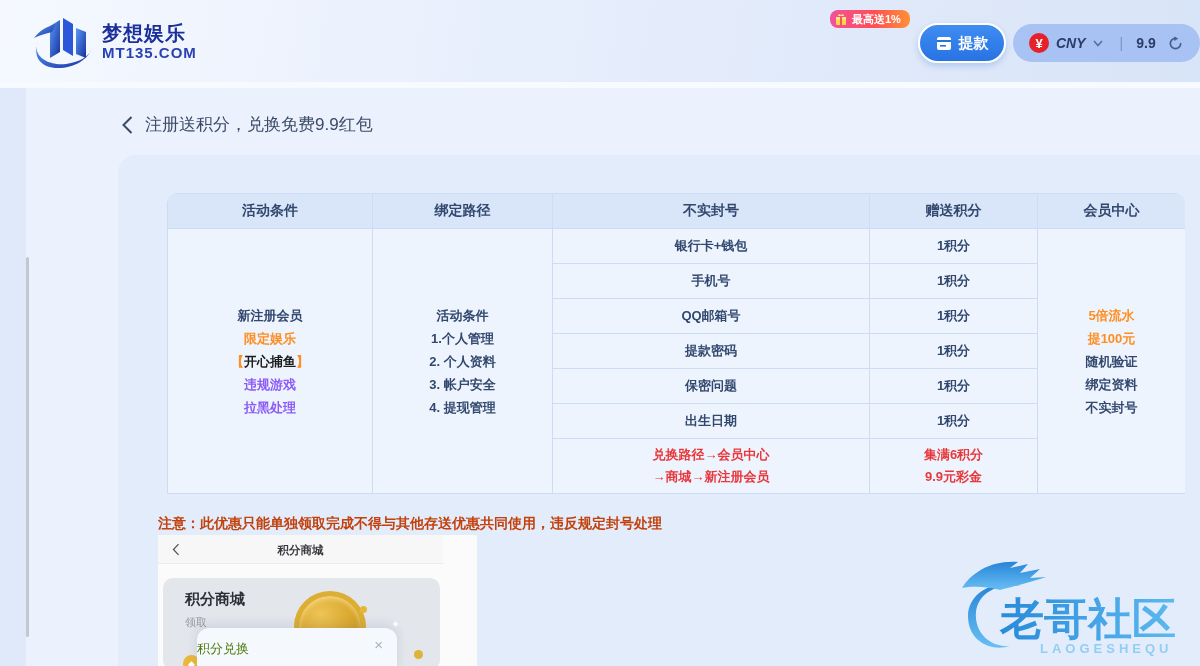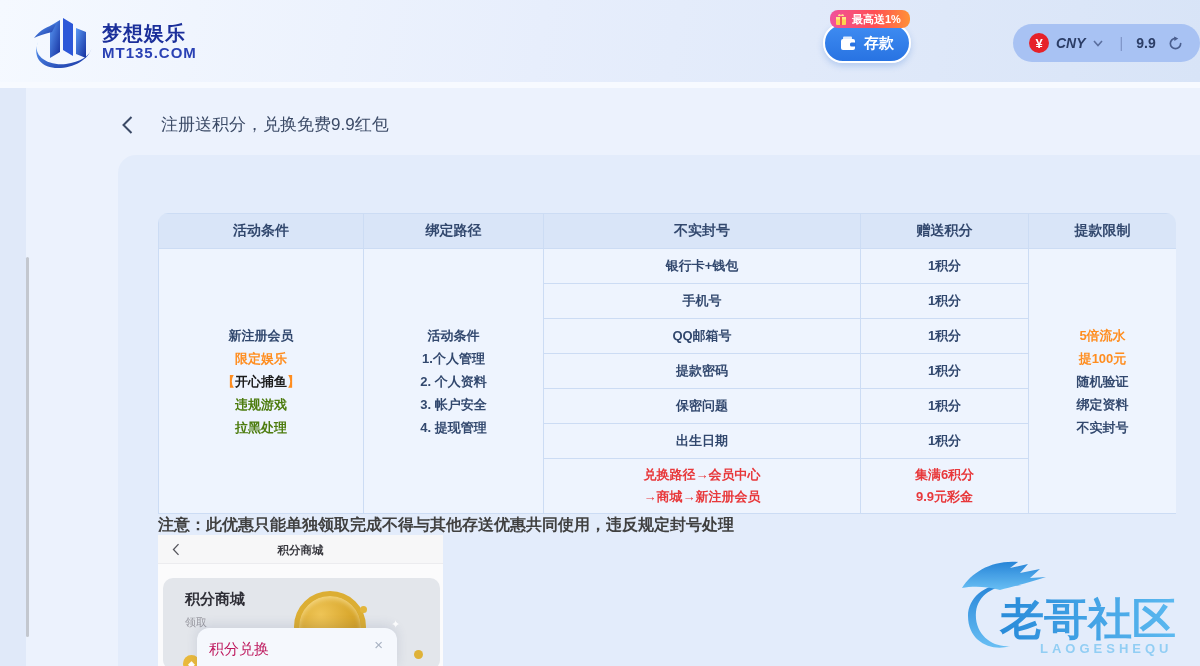--- a/index.html
+++ b/index.html
@@ -34,58 +34,58 @@
   .cny-code { font-size:14px; font-weight:bold; color:#2b3d66;font-style:italic; }
   .pill-div { color:#7d92c4; font-size:14px; margin:0 6px 0 10px; }
   .balance { font-size:14px; font-weight:bold; color:#2b3d66; margin-right:5px; }
 
   
   .left-strip { position:absolute; left:0; top:88px; width:26px; height:578px; background:#e0e9f9; }
   .scroll-thumb { position:absolute; left:26px; top:257px; width:3px; height:380px; background:#c3c7cf; border-radius:2px; }
   .inner-panel { position:absolute; left:118px; top:155px; width:1082px; height:511px; background:#e3ecfb;
     border-top-left-radius:18px; }
 
-  .page-title { position:absolute; left:122px; top:113px; display:flex; align-items:center; gap:28px;
+  .page-title { position:absolute; left:122px; top:113px; display:flex; align-items:center; gap:12px;
     font-size:17px; color:#3b4a66; font-weight:500; }
 
   
-  .table-wrap { position:absolute; left:158px; top:193px; width:1018px; border-radius:10px 10px 0 0; overflow:hidden;margin-top:20px; }
+  .table-wrap { position:absolute; left:167px; top:193px; width:1018px; border-radius:10px 10px 0 0; overflow:hidden; }
   table { border-collapse:collapse; width:1018px; table-layout:fixed; }
   th, td { border:1px solid #ccdcf4; text-align:center; vertical-align:middle; }
   th { height:35px; background:#d9e5f8; color:#32486e; font-size:14px; font-weight:bold; }
   td { height:35px; background:#eef4fe; color:#32486e; font-size:13px; font-weight:bold; }
   td.tall { height:55px; }
-  .c-navy { color:#32486e; } .c-orange { color:#ff8d1f; } .c-red { color:#4d7c0f; } .c-black { color:#1c1c1c; }
+  .c-navy { color:#32486e; } .c-orange { color:#ff8d1f; } .c-red { color:#8b5cf6; } .c-black { color:#1c1c1c; }
   .stack { line-height:23px; }
   .red-line { color:#e8383b; line-height:22px; }
 
-  .notice { position:absolute; left:158px; top:515px; font-size:16px; font-weight:bold; color:#404040; }
-
-  
-  .phone { position:absolute; left:158px; top:535px; width:285px; height:131px; background:#fbfbfc; overflow:hidden;text-decoration:underline; }
+  .notice { position:absolute; left:158px; top:515px; font-size:14px; font-weight:bold; color:#c2410c; }
+
+  
+  .phone { position:absolute; left:158px; top:535px; width:319px; height:131px; background:#fbfbfc; overflow:hidden;text-decoration:underline; }
   .phone-nav { position:absolute; left:0; top:0; width:285px; height:29px; background:#f7f7f8;
     border-bottom:1px solid #ececef; }
   .phone-nav-title { position:absolute; left:0; top:8px; width:285px; text-align:center;
     font-size:11.5px; font-weight:bold; color:#3a3a40; }
   .phone-back { position:absolute; left:12px; top:8px; width:12px; height:13px; cursor:pointer; }
   .phone-card { position:absolute; left:5px; top:43px; width:277px; height:92px; background:#e3e6eb; border-radius:10px; }
   .phone-card-title { position:absolute; left:22px; top:12px; font-size:15px; font-weight:bold; color:#2e2e36; }
   .phone-card-sub { position:absolute; left:22px; top:37px; font-size:11px; color:#9a9aa2; width:22px;
     overflow:hidden; white-space:nowrap; }
   .coin { position:absolute; left:131px; top:13px; width:72px; height:72px; border-radius:50%;
     background:radial-gradient(circle at 35% 30%,#eec456,#d8a62b 55%,#c08f1f);
     border:5px solid #dcae33; box-shadow:inset 0 3px 5px rgba(255,235,170,.6); }
   .gold-dot1 { position:absolute; left:197px; top:28px; width:7px; height:7px; border-radius:50%; background:#e3b63c; }
   .gold-dot2 { position:absolute; left:251px; top:72px; width:9px; height:9px; border-radius:50%; background:#dfb238; }
   .sparkle { position:absolute; left:228px; top:40px; color:#ffffff; font-size:11px; }
   .gem-badge { position:absolute; left:20px; top:77px; width:17px; height:17px; border-radius:50%;
     background:#e9b93c; color:#fff; font-size:9px; display:flex; align-items:center; justify-content:center; }
   .phone-modal { position:absolute; left:39px; top:93px; width:200px; height:40px; background:#f5f8fd;
     border-radius:12px 12px 0 0; box-shadow:0 -3px 12px rgba(40,60,110,.12); }
-  .phone-modal-title { position:absolute; left:12px; top:12px; font-size:15px; color:#be185d; }
+  .phone-modal-title { position:absolute; left:0; top:12px; font-size:13px; color:#4d7c0f; }
   .phone-modal-close { position:absolute; right:14px; top:9px; font-size:15px; color:#a8b2c2; cursor:pointer; line-height:1; }
 
   
   .watermark { position:absolute; left:948px; top:552px; width:252px; height:114px; opacity:.95; }
 </style>
 </head>
 <body>
 
 <div class="header">
   <div class="logo-wrap">
@@ -111,29 +111,29 @@
   <div class="hdr-badge">
     <svg class="gift" viewBox="0 0 14 14">
       <rect x="2" y="5" width="10" height="8" rx="1" fill="#ffd34d"></rect>
       <rect x="2" y="5" width="10" height="2.5" fill="#ffe58a"></rect>
       <rect x="6" y="5" width="2" height="8" fill="#f2584f"></rect>
       <path d="M4 4 C4 1.5 7 1.5 7 4 C7 1.5 10 1.5 10 4 Z" fill="#ffe58a"></path>
     </svg>
     <span>最高送1%</span>
   </div>
 
-  <div class="hdr-btn btn-deposit">
-    <svg width="17" height="15" viewBox="0 0 17 15">
-      <rect x="1" y="3" width="14" height="11" rx="2" fill="#fff"></rect>
-      <rect x="10" y="6.5" width="6" height="4" rx="1.5" fill="#2873e2"></rect>
-      <rect x="3" y="0.5" width="9" height="3" rx="1" fill="#fff" opacity=".85"></rect>
-    </svg>
-    <span>存款</span>
-  </div>
-
+
+  <div class="hdr-btn btn-withdraw">
+    <svg width="16" height="15" viewBox="0 0 16 15">
+      <rect x="1" y="1" width="14" height="13" rx="2" fill="#fff"></rect>
+      <rect x="1" y="4" width="14" height="2" fill="#2873e2"></rect>
+      <rect x="4" y="9" width="6" height="1.6" fill="#2873e2"></rect>
+    </svg>
+    <span>提款</span>
+  </div>
 
   <div class="currency-pill">
     <div class="cny-circle">¥</div>
     <span class="cny-code">CNY</span>
     <svg width="10" height="7" viewBox="0 0 10 7">
       <polyline points="1,1 5,5.5 9,1" fill="none" stroke="#5b6f9e" stroke-width="1.6"></polyline>
     </svg>
     <span class="pill-div">|</span>
     <span class="balance">9.9</span>
     <svg width="15" height="15" viewBox="0 0 16 16">
@@ -163,21 +163,21 @@
         <col style="width:317px">
         <col style="width:168px">
         <col style="width:148px">
       </colgroup>
   <tbody>
         <tr>
     <th>活动条件</th>
     <th>绑定路径</th>
     <th>不实封号</th>
     <th>赠送积分</th>
-    <th>提款限制</th>
+    <th>会员中心</th>
   </tr>
   <tr>
     <td rowspan="7">
       <div class="stack c-navy">新注册会员</div>
       <div class="stack c-orange">限定娱乐</div>
       <div class="stack"><span class="c-orange">【</span><span class="c-black">开心捕鱼</span><span class="c-orange">】</span></div>
       <div class="stack c-red">违规游戏</div>
       <div class="stack c-red">拉黑处理</div>
     </td>
     <td rowspan="7">

